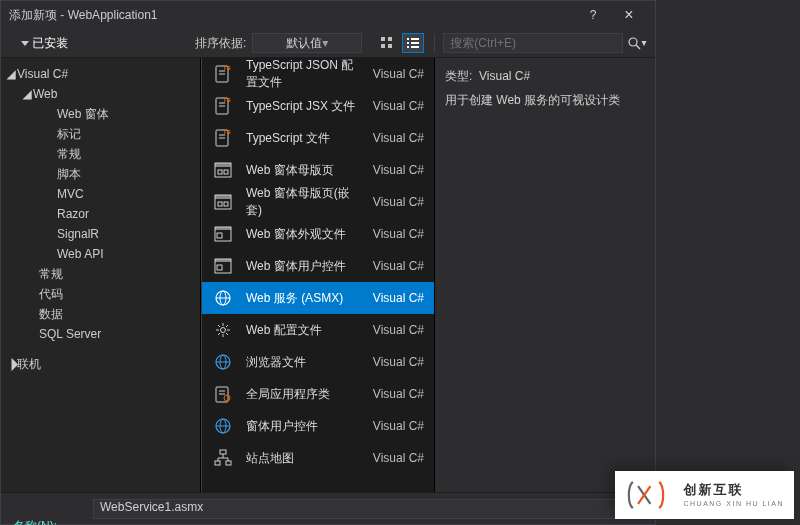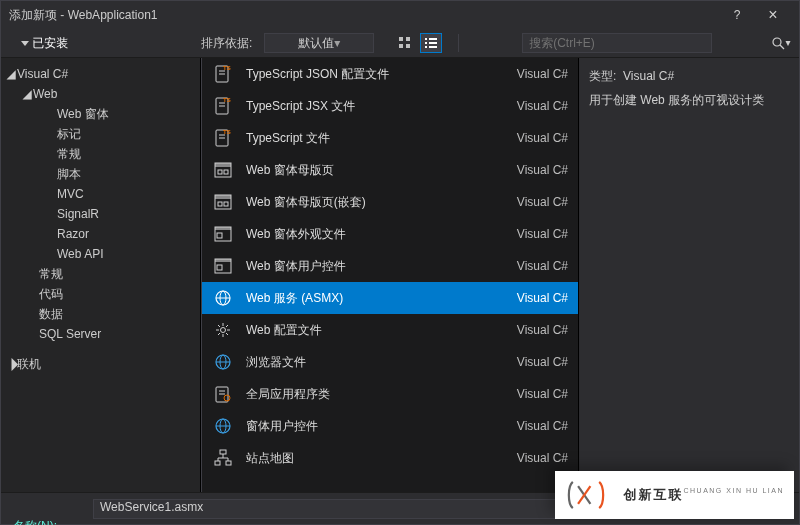--- a/index.html
+++ b/index.html
@@ -1,21 +1,21 @@
 <!DOCTYPE html>
 <html><head>
 <meta charset="utf-8">
 <style>
   * { box-sizing: border-box; margin: 0; padding: 0; }
   html, body { width: 800px; height: 525px; overflow: hidden; font-family: "Microsoft YaHei", "Segoe UI", sans-serif; font-size: 12px; background: #2d2d30; color: #d0d0d0; }
-  .window { width: 800px; height: 525px; background: #2d2d30; display: flex; flex-direction: column; border: 1px solid #3f3f46; }
+  .window { width: 656px; height: 525px; background: #2d2d30; display: flex; flex-direction: column; border: 1px solid #3f3f46; }
   .titlebar { height: 28px; background: #2d2d30; display: flex; align-items: center; padding: 0 8px; color: #cccccc; }
   .titlebar .title { flex: 1; font-size: 12px; }
   .titlebar .ctl { width: 36px; height: 20px; display: inline-flex; align-items: center; justify-content: center; color: #d0d0d0; }
-  .topbar { height: 28px; display: flex; align-items: center; padding: 0 8px; gap: 12px; }
+  .topbar { height: 28px; display: flex; align-items: center; padding: 0 8px; gap: 6px; }
   .topbar .left-label { width: 180px; color: #ffffff; padding-left: 8px; }
   .arrow-down { display:inline-block; width:0;height:0;border-left:4px solid transparent;border-right:4px solid transparent;border-top:5px solid #cccccc; vertical-align: middle; margin-left:4px;}
   .topbar .sort-label { color: #d0d0d0; }
   .topbar .sort-combo { min-width: 110px; height: 20px; border: 1px solid #3f3f46; background: #333337; display:flex; align-items:center; padding:0 6px; justify-content: center; font-size: 12px; color:#d0d0d0;}
   .viewmode { display:flex; gap:4px; margin-left:8px;}
   .viewmode .vbtn { width:22px; height:20px; display:flex; align-items:center; justify-content:center; border:1px solid transparent;}
   .viewmode .vbtn.active { border:1px solid #007acc; background:#3f3f46;}
   .search-wrap { flex:1; display:flex; align-items:center; justify-content:space-between; gap:4px; }
   .search-box { flex:1; max-width:190px; height:20px; border:1px solid #3f3f46; background:#333337; display:flex; align-items:center; padding:0 6px; color:#a0a0a0;}
   .search-box input { background:transparent; border:none; outline:none; color:#d0d0d0; font-size:12px; width:100%;}
@@ -39,21 +39,21 @@
   .listrow .langcell { font-size:12px; color:#bdbdbd; }
   .listrow.selected .langcell { color:#ffffff; }
   .details { width:220px; padding:8px 10px; font-size:12px; color:#d0d0d0; line-height:1.7;}
   .details .dhead { margin-bottom:4px;}
   .footer { height:32px; background:#2d2d30; display:flex; align-items:center; padding:0 12px; border-top:1px solid #1c1c1c;}
   .footer .flabel { width:80px; color:#5eead4;margin-top:36px;}
   .footer .finput { flex:1; max-width: 640px; height:20px; border:1px solid #3f3f46; background:#333337; color:#d0d0d0; padding:0 6px; display:flex; }
   .watermark { position:absolute; right:6px; bottom:6px; display:flex; align-items:center; gap:6px; background:#ffffff; height:48px; padding:0 6px 0 0; color:#222222; font-size:10px; box-shadow: -6px -6px 12px rgba(0,0,0,0.25);}
   .watermark .logo { width:62px; height:48px; background:#ffffff; display:flex; align-items:center; justify-content:center;}
   .watermark .logo svg { width:44px; height:36px;}
-  .watermark .txt { display:flex; flex-direction:row; line-height:1.4; padding-right:4px;}
+  .watermark .txt { display:flex; flex-direction:column; line-height:1.4; padding-right:4px;}
   .watermark .txt .b { font-size:13px; font-weight:600; letter-spacing:2px; color:#333333;}
   .watermark .txt .s { font-size:7px; letter-spacing:1.5px; color:#777777;}
   svg { display:block; }
 </style>
 </head>
 <body>
 
 <div class="window">
 
   <div class="titlebar">
@@ -130,24 +130,24 @@
         <li class="tnode l3">
             <span>常规</span>
           </li>
         <li class="tnode l3">
             <span>脚本</span>
           </li>
         <li class="tnode l3">
             <span>MVC</span>
           </li>
         <li class="tnode l3">
+            <span>Razor</span>
+          </li>
+        <li class="tnode l3">
             <span>SignalR</span>
-          </li>
-        <li class="tnode l3">
-            <span>Razor</span>
           </li>
         <li class="tnode l3">
             <span>Web API</span>
           </li>
         <li class="tnode l2">
             <span>常规</span>
           </li>
         <li class="tnode l2">
             <span>代码</span>
           </li>

